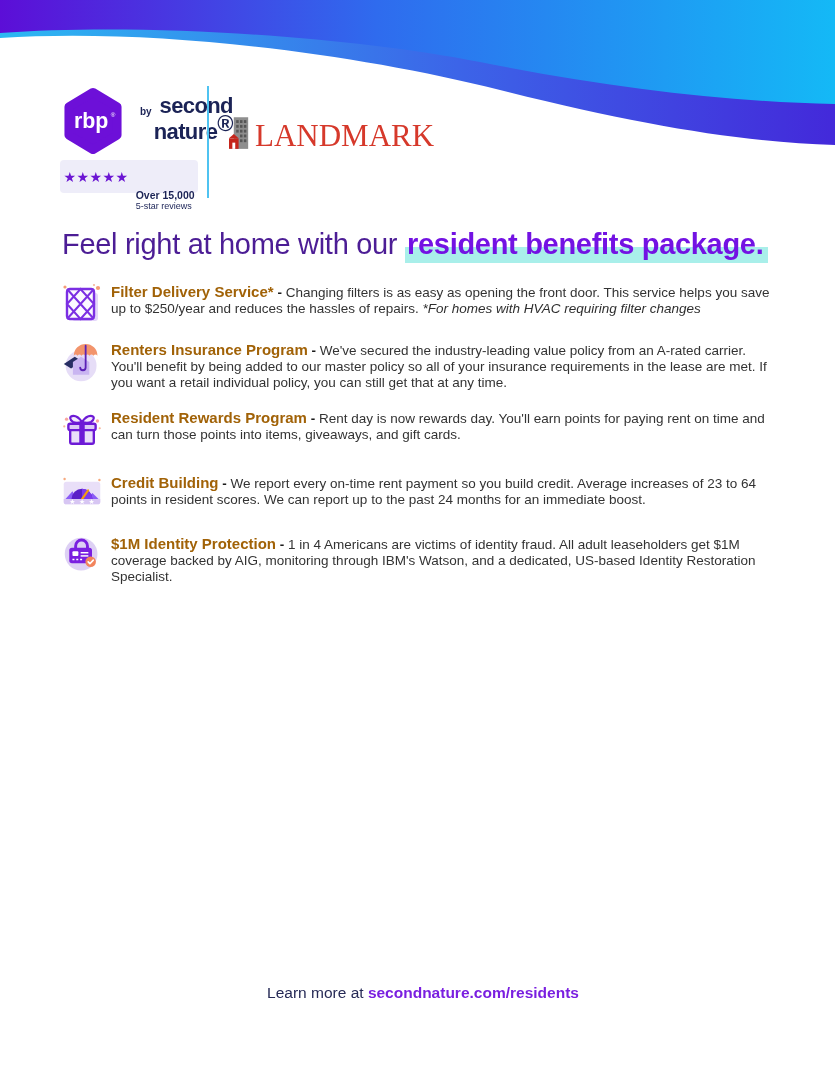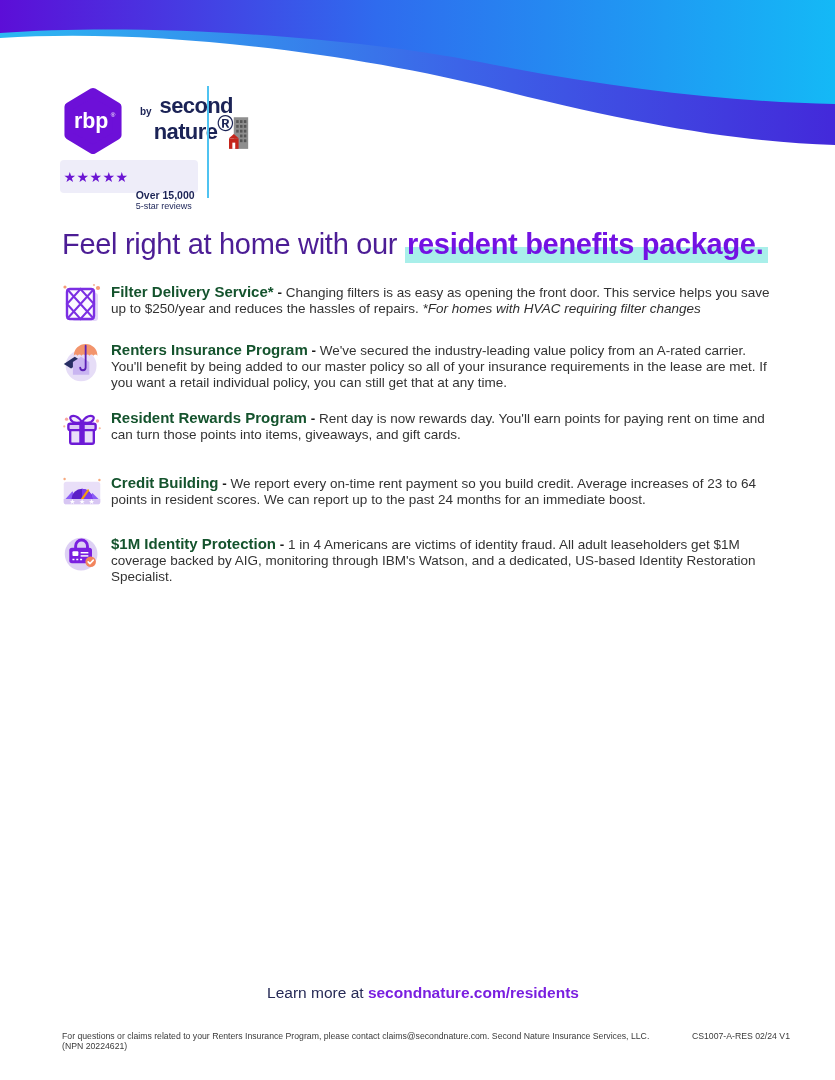--- a/index.html
+++ b/index.html
@@ -51,21 +51,21 @@
   .headline .hl {
     color:#7312E3; font-weight:700;
     background:linear-gradient(to bottom, transparent 54%, #A9EFEA 54%);
     padding:0 5px 3px 2px;
   }
 
   
   .benefit { position:absolute; left:62px; right:56px; display:flex; gap:9px; }
   .benefit-icon { width:40px; flex-shrink:0; display:flex; justify-content:center; }
   .benefit-text { font-size:13.5px; line-height:16px; color:#333; padding-top:1px; }
-  .benefit-title { font-size:15px; font-weight:700; color:#14532d; }
+  .benefit-title { font-size:15px; font-weight:700; color:#a16207; }
   .benefit-dash { font-weight:700; color:#1b1b1b; }
   .benefit-note { font-style:italic; color:#2e2e2e; }
 
   .b1 { top:283px; }
   .b2 { top:341px; }
   .b3 { top:409px; }
   .b4 { top:474px; }
   .b5 { top:535px; }
 
   
@@ -135,20 +135,21 @@
           <rect x="15.5" y="14" width="2.6" height="3"></rect>
         <rect x="11.5" y="19" width="2.6" height="3"></rect>
           <rect x="15.5" y="19" width="2.6" height="3"></rect>
         <rect x="11.5" y="24" width="2.6" height="3"></rect>
           <rect x="15.5" y="24" width="2.6" height="3"></rect>
       </g>
       <polygon points="0,23 5,18.5 10,23" fill="#C5251B"></polygon>
       <rect x="0" y="23" width="10" height="11" fill="#C5251B"></rect>
       <rect x="3.5" y="27.5" width="3" height="6.5" fill="#ffffff"></rect>
     </svg>
+    <span class="landmark-text">LANDMARK</span>
   </div>
 
   <div class="reviews-badge">
     <span class="stars">★★★★★</span>
     <span class="reviews-text">
       <span class="reviews-line1">Over 15,000</span>
       <span class="reviews-line2">5-star reviews</span>
     </span>
   </div>
 
@@ -260,18 +261,14 @@
       <span class="benefit-dash">-</span>
       <span>1 in 4 Americans are victims of identity fraud. All adult leaseholders get $1M coverage backed by AIG, monitoring through IBM's Watson, and a dedicated, US-based Identity Restoration Specialist.</span>
     </div>
   </div>
 
   <div class="learn-more">
     <span class="lm-prefix">Learn more at</span>
     <span class="lm-link">secondnature.com/residents</span>
   </div>
 
-  <div class="legal">
-    <span class="legal-left">For questions or claims related to your Renters Insurance Program, please contact claims@secondnature.com. Second Nature Insurance Services, LLC. (NPN 20224621)</span>
-    <span class="legal-right">CS1007-A-RES 02/24 V1</span>
-  </div>
 
 </div>
 
 </body></html>

